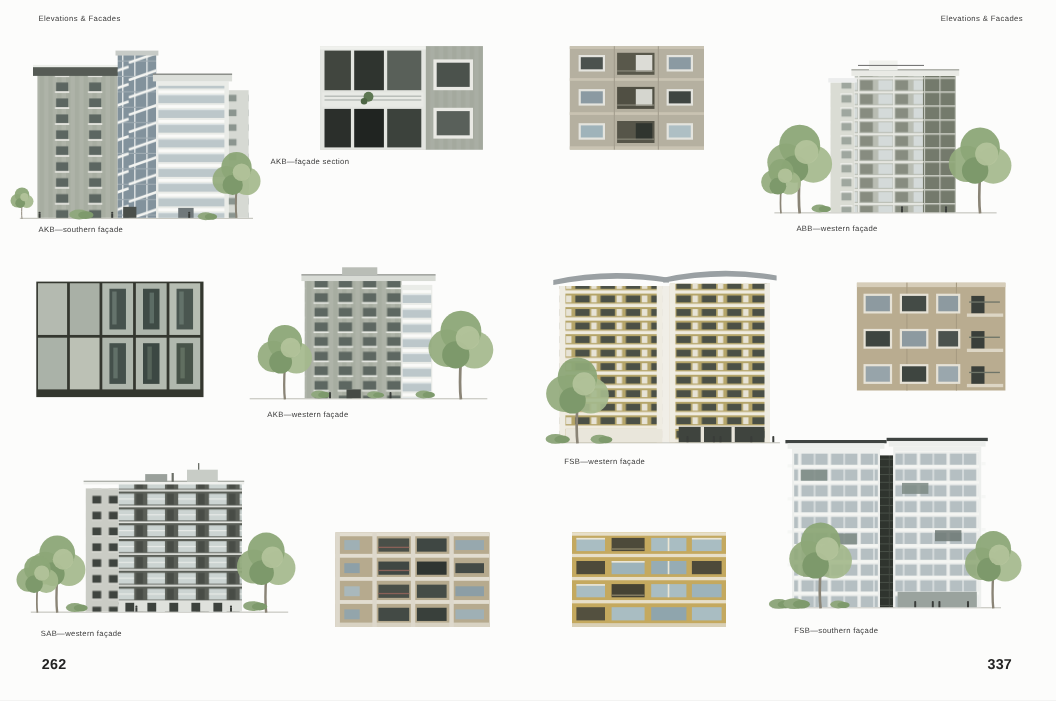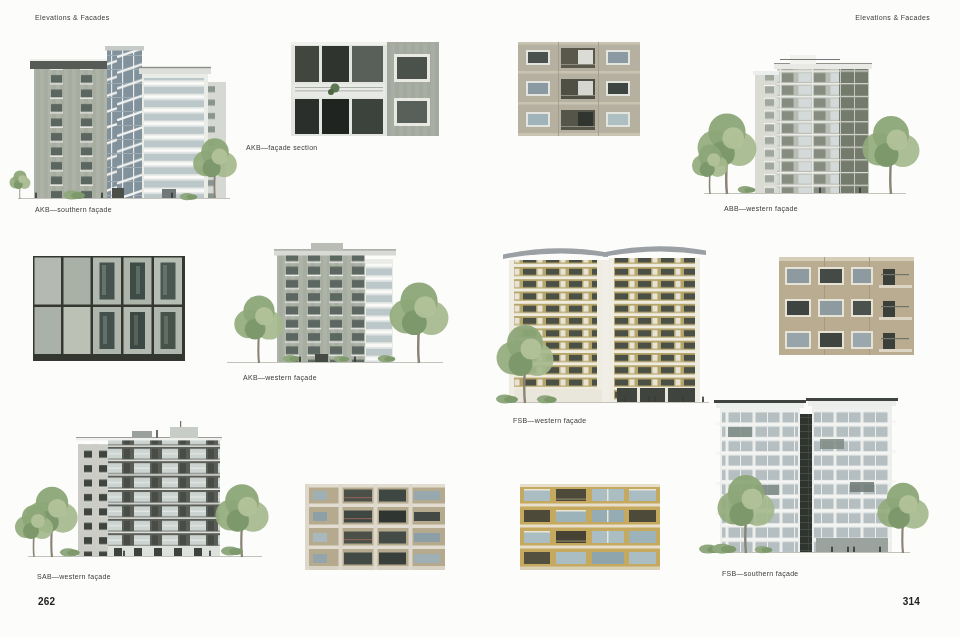--- a/index.html
+++ b/index.html
@@ -8,21 +8,21 @@
     background:#fcfcfb;overflow:hidden;
     font-family:"Liberation Sans",sans-serif;color:#2f2f2f;
   }
   .runhead{
     position:absolute;font-size:7px;letter-spacing:.35px;color:#3a3a3a;
   }
   .cap{
     position:absolute;font-size:7px;letter-spacing:.3px;color:#3a3a3a;white-space:nowrap;
   }
   .folio{
-    position:absolute;font-size:10px;font-weight:700;color:#222;letter-spacing:.2px;
+    position:absolute;font-size:13px;font-weight:700;color:#222;letter-spacing:.2px;
   }
   svg.art{position:absolute;left:0;top:0;}
 </style>
 </head>
 <body>
 
 <div class="spread">
 
   <div class="runhead" style="left:35px;top:14px">Elevations &amp; Facades</div>
   <div class="runhead" style="right:30px;top:14px">Elevations &amp; Facades</div>
@@ -458,15 +458,15 @@
 
   <div class="cap" style="left:35px;top:206px">AKB—southern façade</div>
   <div class="cap" style="left:246px;top:144px">AKB—façade section</div>
   <div class="cap" style="left:243px;top:374px">AKB—western façade</div>
   <div class="cap" style="left:37px;top:573px">SAB—western façade</div>
   <div class="cap" style="left:724px;top:205px">ABB—western façade</div>
   <div class="cap" style="left:513px;top:417px">FSB—western façade</div>
   <div class="cap" style="left:722px;top:570px">FSB—southern façade</div>
 
   <div class="folio" style="left:38px;top:596px">262</div>
-  <div class="folio" style="right:40px;top:596px">314</div>
+  <div class="folio" style="right:40px;top:596px">337</div>
 
 </div>
 
 </body></html>

